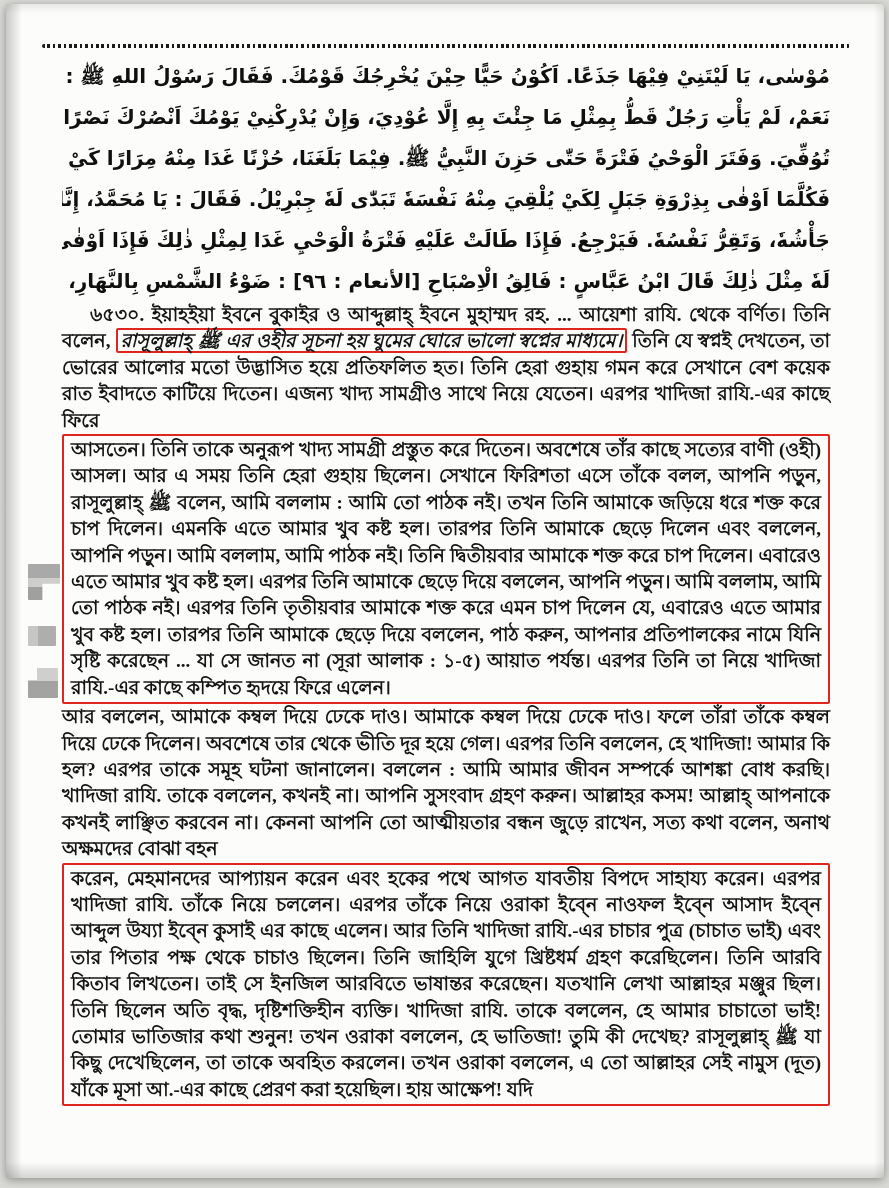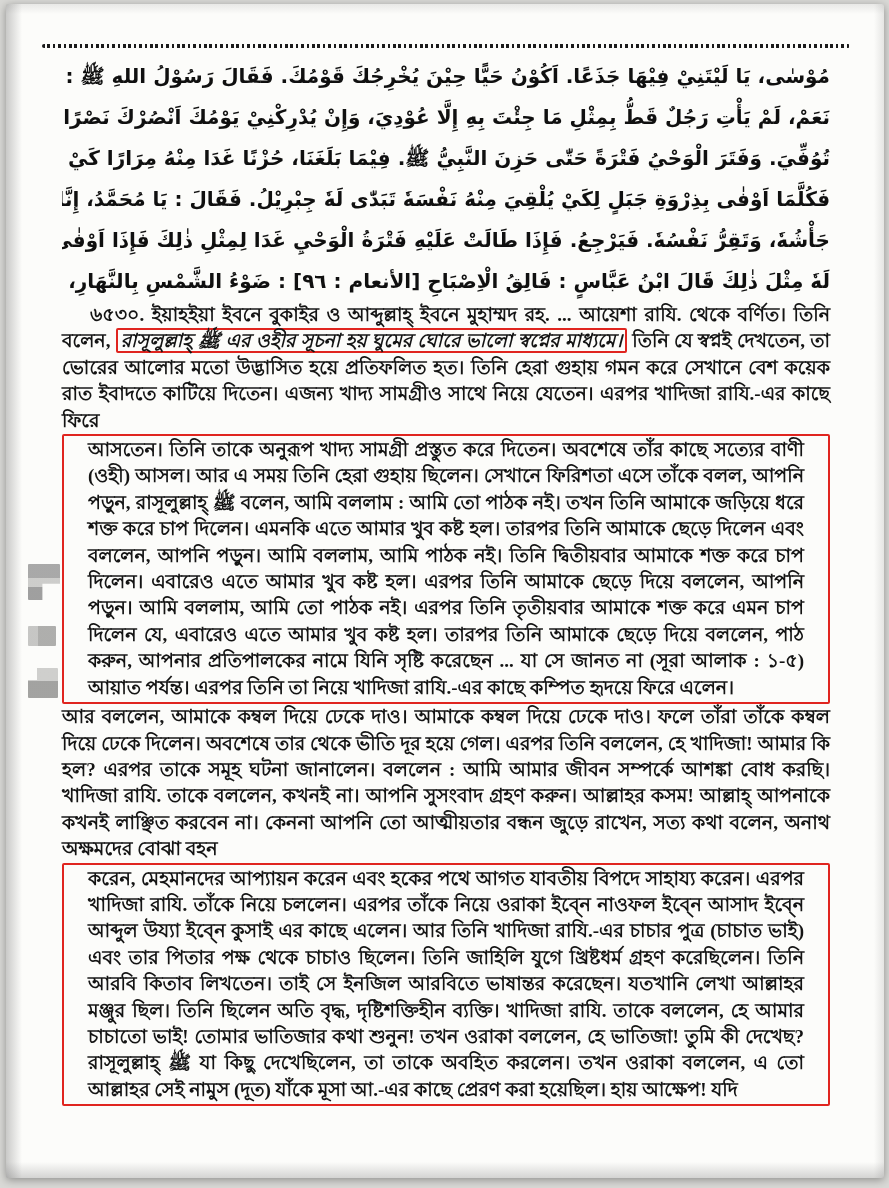--- a/index.html
+++ b/index.html
@@ -78,21 +78,21 @@
     border-radius: 2px;
     padding: 0 3px;
     box-decoration-break: clone;
     font-style: italic;
     -webkit-box-decoration-break: clone;
   }
   .hl-block {
     border: 2.5px solid #e0251f;
     border-radius: 2px;
     margin: 0 -10px;
-    padding: 1px 24px;
+    padding: 1px 7px;
   }
   .smudge {
     position: absolute;
     left: 22px;
     border-radius: 1px;
   }
   .smudge-1 { top: 560px; width: 32px; height: 36px;
     background: linear-gradient(180deg, #9a9a9a 0 40%, #c5c5c3 40% 65%, #8f8f8f 65% 100%);
     clip-path: polygon(0 0, 100% 0, 100% 55%, 45% 55%, 45% 100%, 0 100%, 0 0); opacity:.85; }
   .smudge-2 { top: 622px; width: 28px; height: 20px;

